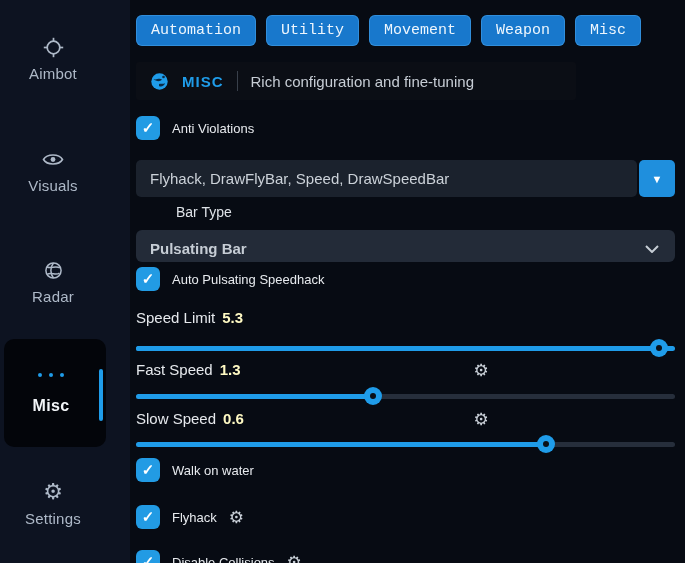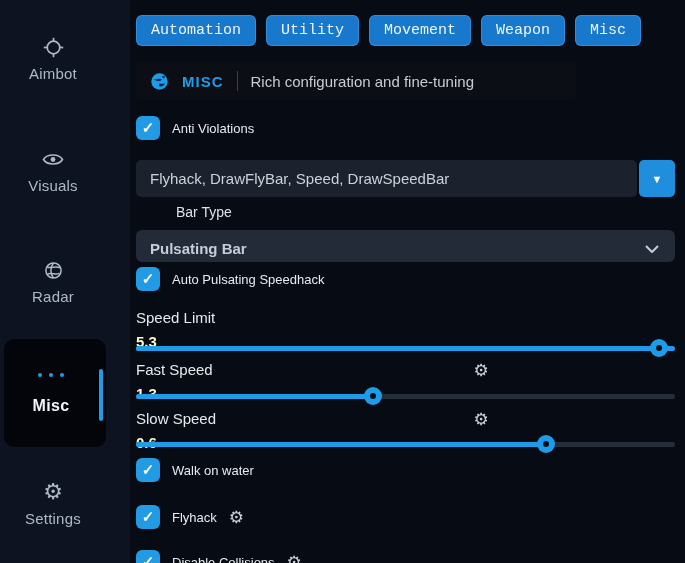--- a/index.html
+++ b/index.html
@@ -106,21 +106,21 @@
   
   .bar-type-lbl { position:absolute; left:136px; top:204px; color:#dfe3e8; font-size:14px;margin-left:40px; }
   .select {
     position:absolute; left:136px; top:230px; width:539px; height:32px;
     background:#232b38; border-radius:6px; cursor:pointer;
     display:flex; align-items:center; padding:5px 16px 0 14px;
   }
   .select .val { color:#c6cdd5; font-size:15px; font-weight:bold; flex:1; }
 
   
-  .slider-label { position:absolute; left:136px; display:flex; gap:7px; align-items:baseline;flex-direction:column; }
+  .slider-label { position:absolute; left:136px; display:flex; gap:7px; align-items:baseline; }
   .slider-label .lbl { color:#e6e9ed; font-size:15px; }
   .slider-label .val { color:#fef9c3; font-size:15px; font-weight:bold; }
   .lbl-speedlimit { top:309px; }
   .lbl-fast { top:361px; }
   .lbl-slow { top:410px; }
   .gear-btn {
     position:absolute; left:472px; width:18px; height:18px;
     color:#c9d0d8; font-size:17px; line-height:18px; text-align:center; cursor:pointer;
   }
   .gear-fast { top:362px; }

